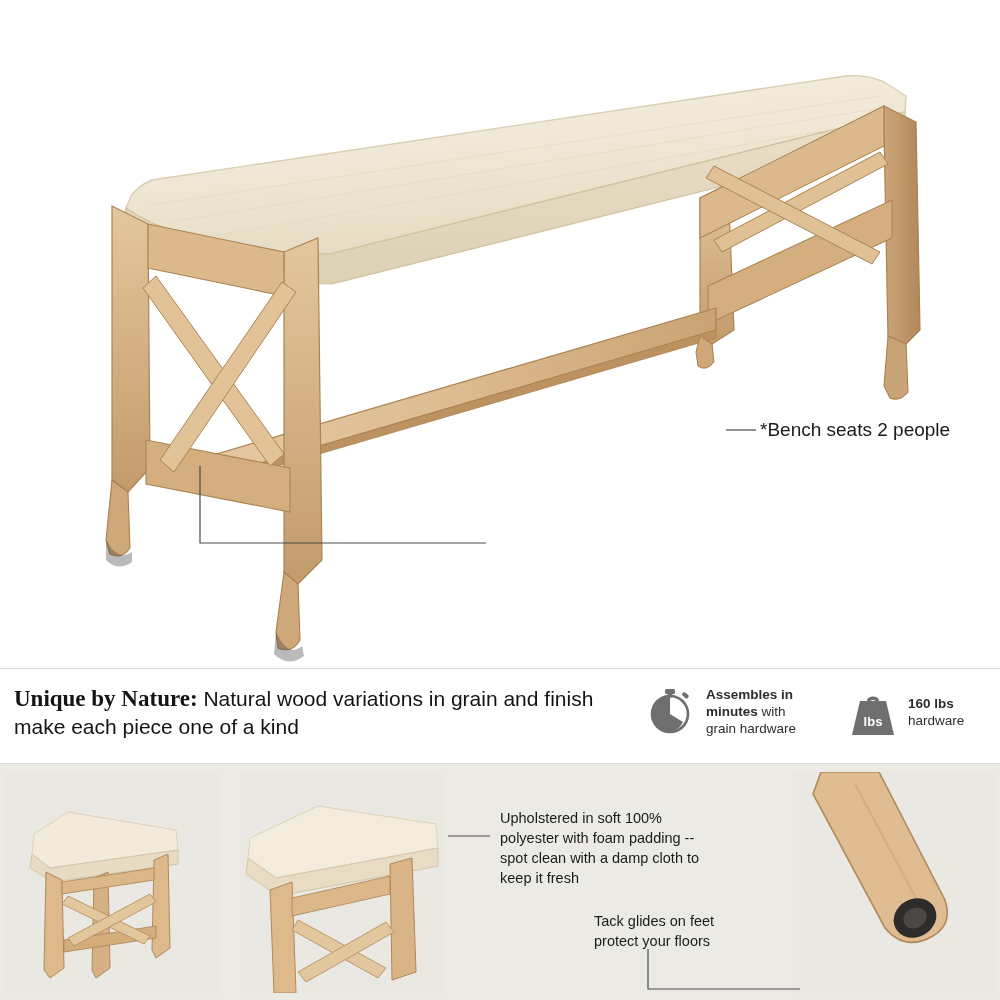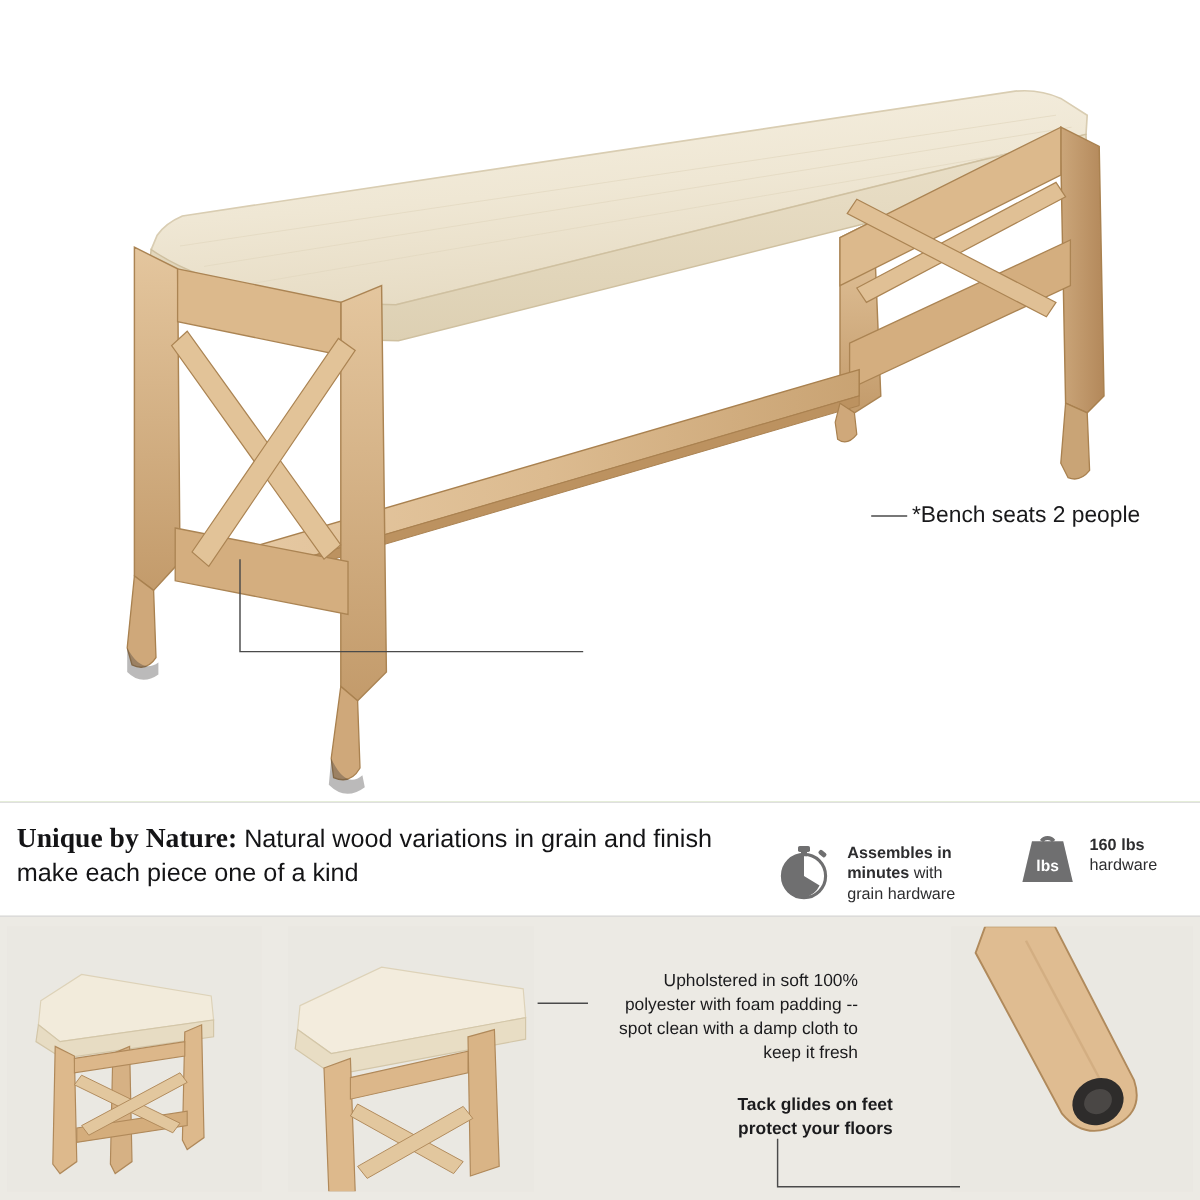--- a/index.html
+++ b/index.html
@@ -74,21 +74,21 @@
     font-weight: bold;
     font-size: 23px;
   }
 
   .icon-block {
     position: absolute;
     display: flex;
     align-items: center;
     gap: 10px;
   }
-  .icon-assembles { left: 644px; top: 32px; }
+  .icon-assembles { left: 644px; top: 16px; }
   .icon-capacity { left: 848px; top: 16px; }
   .icon-text {
     font-size: 13.5px;
     line-height: 17px;
     color: #2d2d2f;
     max-width: 122px;
   }
   .icon-text b { font-weight: bold; }
 
   
@@ -110,24 +110,23 @@
   .thumb-1 { left: 6px; width: 212px; }
   .thumb-2 { left: 240px; width: 205px; }
   .thumb-3 { left: 793px; width: 201px; }
 
   .strip-note {
     position: absolute;
     font-size: 14.5px;
     line-height: 20px;
     color: #1b1b1d;
     font-family: "Liberation Sans", sans-serif;
-    text-align: right;
   }
   .note-upholstery { left: 500px; top: 808px; width: 215px; }
-  .note-glides { left: 594px; top: 911px; width: 150px; font-weight: bold; }
+  .note-glides { left: 594px; top: 911px; width: 150px; }
 
   .strip-leader { position: absolute; stroke: #4a4a4a; fill: none; }
 </style>
 </head>
 <body>
 
 <div class="page">
 
   <div class="hero">
     <div class="bench-stage">

